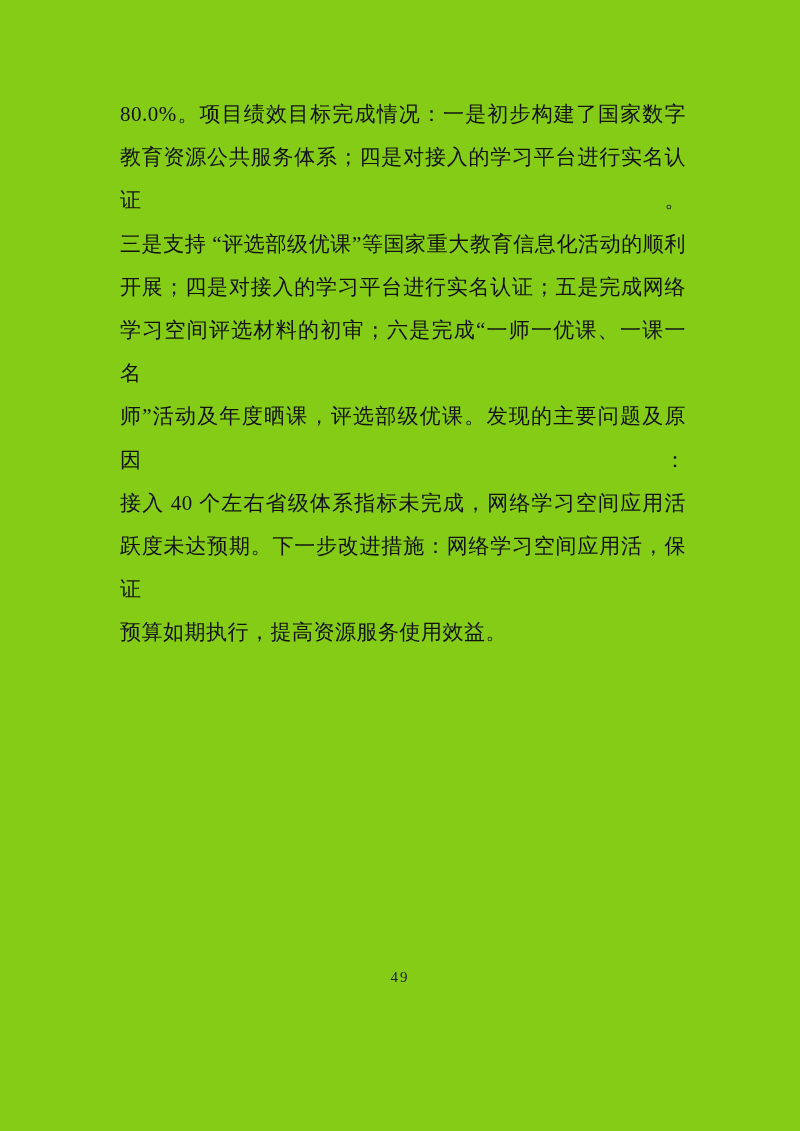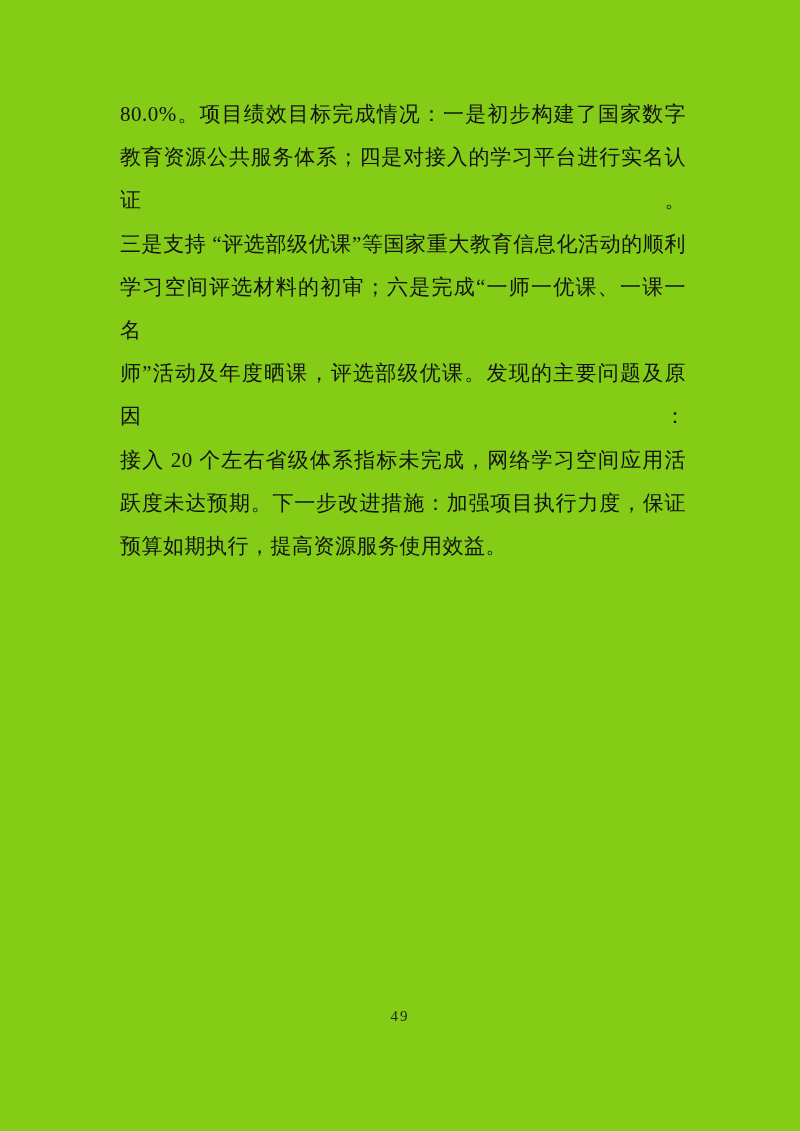--- a/index.html
+++ b/index.html
@@ -34,44 +34,45 @@
     text-align-last: justify;
     white-space: normal;
     color: #111111;
   }
   .para-line.last {
     text-align-last: left;
   }
   .page-footer {
     position: absolute;
     left: 0;
-    top: 1007px;
+    top: 968px;
     width: 100%;
     text-align: center;
   }
   .page-number {
     font-size: 15px;
     letter-spacing: 2px;
     color: #222222;
     font-family: "Liberation Serif", "DejaVu Serif", serif;
   }
 </style>
 </head>
 <body>
 
 <div class="page">
 
   <div class="text-block">
     <div class="para-line">80.0%。项目绩效目标完成情况：一是初步构建了国家数字</div>
     <div class="para-line">教育资源公共服务体系；四是对接入的学习平台进行实名认证。</div>
     <div class="para-line">三是支持 “评选部级优课”等国家重大教育信息化活动的顺利</div>
+    <div class="para-line">开展；四是对接入的学习平台进行实名认证；五是完成网络</div>
     <div class="para-line">学习空间评选材料的初审；六是完成“一师一优课、一课一名</div>
     <div class="para-line">师”活动及年度晒课，评选部级优课。发现的主要问题及原因：</div>
-    <div class="para-line">接入 20 个左右省级体系指标未完成，网络学习空间应用活</div>
-    <div class="para-line">跃度未达预期。下一步改进措施：加强项目执行力度，保证</div>
+    <div class="para-line">接入 40 个左右省级体系指标未完成，网络学习空间应用活</div>
+    <div class="para-line">跃度未达预期。下一步改进措施：网络学习空间应用活，保证</div>
     <div class="para-line last">预算如期执行，提高资源服务使用效益。</div>
   </div>
 
   <div class="page-footer">
     <span class="page-number">49</span>
   </div>
 
 </div>
 
 </body></html>

